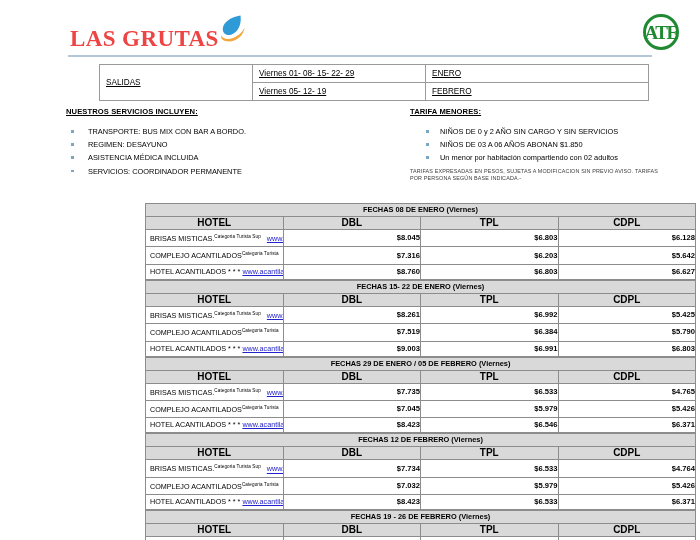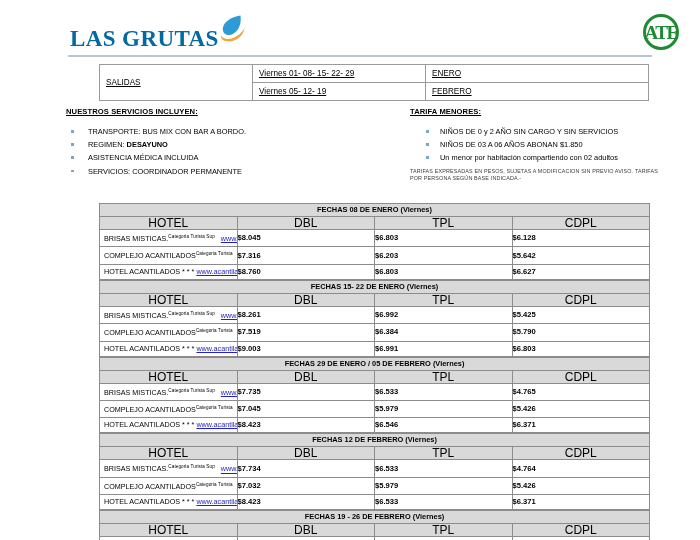--- a/index.html
+++ b/index.html
@@ -21,21 +21,21 @@
     position: relative;
     height: 58px;
   }
   .title {
     position: absolute;
     left: 70px;
     top: 26px;
     font-family: "Liberation Serif", serif;
     font-weight: bold;
     font-size: 23px;
-    color: #0369a1;
+    color: #ef4444;
     letter-spacing: 0.4px;
   }
   .droplet {
     position: absolute;
     left: 216px;
     top: 11px;
     width: 34px;
     height: 36px;
   }
   .ate-logo {
@@ -112,58 +112,59 @@
     content: "";
     position: absolute;
     left: 5px;
     top: 5px;
     width: 2.6px;
     height: 2.6px;
     background: #7ba7c7;
   }
   .info-right ul.bullets li { padding-left: 30px; }
   .info-right ul.bullets li::before { left: 16px; }
-  .bold-inline { font-weight: bold; }
+  .bold-inline { font-weight: normal; }
   .fineprint {
     font-size: 5.4px;
     line-height: 7.6px;
     color: #3b3b3b;
     margin-top: 3px;
     letter-spacing: 0.15px;
   }
 
   
   .prices {
     position: absolute;
     left: 99px;
     top: 203px;
     width: 551px;
   }
   table.price {
     border-collapse: collapse;
     width: 100%;
     table-layout: fixed;
+    margin-left: 46px;
   }
   table.price td {
     border: 1px solid #8c8c8c;
     padding: 0;
   }
   .band {
     background: #d9d9d9;
     text-align: center;
     font-size: 7.4px;
     font-weight: bold;
     height: 12px;
     line-height: 12px;
   }
   .colhead {
     background: #d9d9d9;
     text-align: center;
-    font-size: 12px;
-    font-weight: normal;
+    font-size: 10px;
+    font-weight: bold;
     height: 12px;
     line-height: 12px;
   }
   .hotel-cell {
     font-size: 7.2px;
     height: 14px;
     line-height: 14px;
     padding-left: 4px !important;
     white-space: nowrap;
     overflow: hidden;
@@ -172,21 +173,21 @@
     font-size: 4.6px;
     vertical-align: super;
     letter-spacing: 0.1px;
   }
   .url {
     color: #2222cc;
     text-decoration: underline;
     font-size: 7.2px;
   }
   .price-cell {
-    text-align: left;
+    text-align: right;
     font-size: 7.6px;
     font-weight: bold;
     height: 14px;
     line-height: 14px;
   }
   .w-hotel { width: 318px; }
   .w-price { width: 77.6px; }
 </style>
 </head>
 <body>

